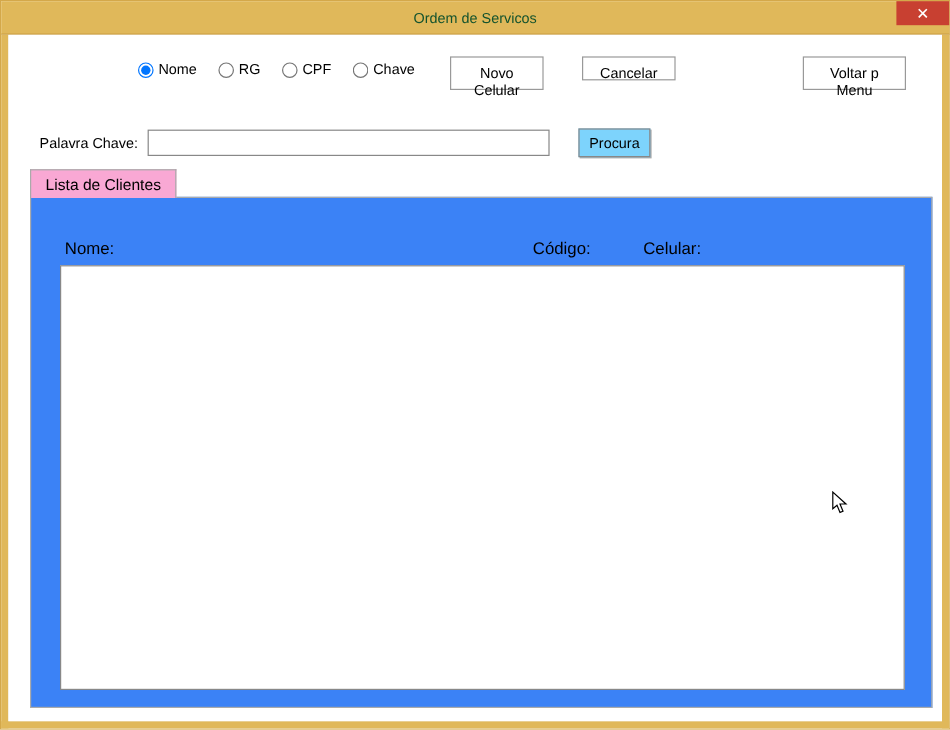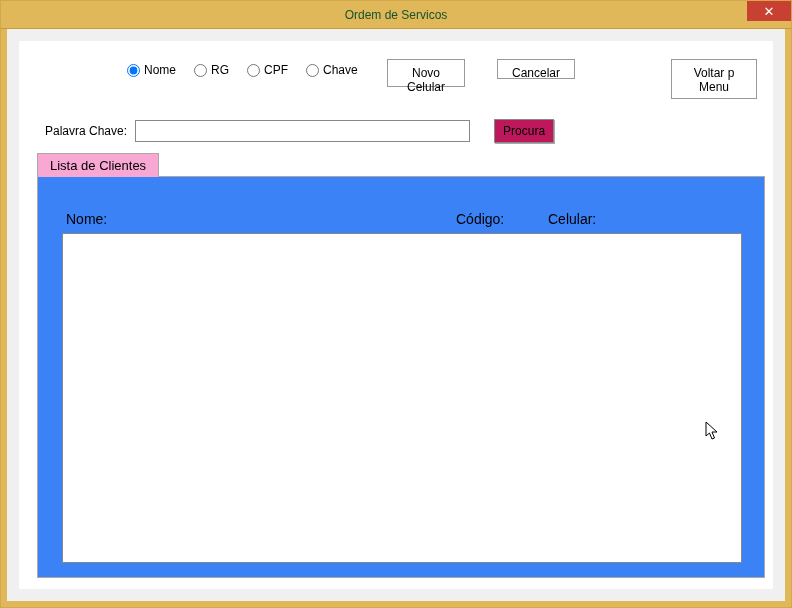--- a/index.html
+++ b/index.html
@@ -47,21 +47,21 @@
       font-size: 13px;
       cursor: pointer;
       font-family: Arial, sans-serif;
     }
     .content {
       background: #f0f0f0;
       height: calc(100% - 28px);
       border-left: 6px solid #e0b85a;
       border-right: 6px solid #e0b85a;
       border-bottom: 6px solid #e0b85a;
-      padding: 12px;
+      padding: 0;
       position: relative;
     }
     .inner {
       background: #fff;
       width: 100%;
       height: 100%;
       position: relative;
     }
     .toolbar-row {
       position: absolute;
@@ -92,42 +92,42 @@
       border: 1px solid #999;
       background: #fff;
       padding: 6px 10px;
       font-size: 12px;
       cursor: pointer;
       font-family: inherit;
       box-shadow: 0 0 0 rgba(0,0,0,0);
     }
     .btn-novo { position: absolute; left: 368px; top: 18px; width: 78px; height: 28px; }
     .btn-cancelar { position: absolute; left: 478px; top: 18px; width: 78px; height: 20px; }
-    .btn-voltar { position: absolute; right: 16px; top: 18px; width: 86px; height: 40px; }
+    .btn-voltar { position: absolute; right: 30px; top: 18px; width: 86px; height: 28px; }
     .search-row {
       position: absolute;
       top: 78px;
       left: 26px;
       display: flex;
       align-items: center;
       gap: 8px;
     }
     .search-label { font-size: 12px; }
     .search-input {
       width: 335px;
       height: 22px;
       border: 1px solid #888;
       padding: 2px 4px;
       font-family: inherit;
       font-size: 12px;
       background: #fff;
     }
     .btn-procura {
       border: 1px solid #888;
-      background: #be185d;
+      background: #7dd3fc;
       padding: 4px 8px;
       font-size: 12px;
       cursor: pointer;
       margin-left: 16px;
       box-shadow: 1px 1px 0 #aaa;
     }
     .tab-container {
       position: absolute;
       top: 112px;
       left: 18px;

